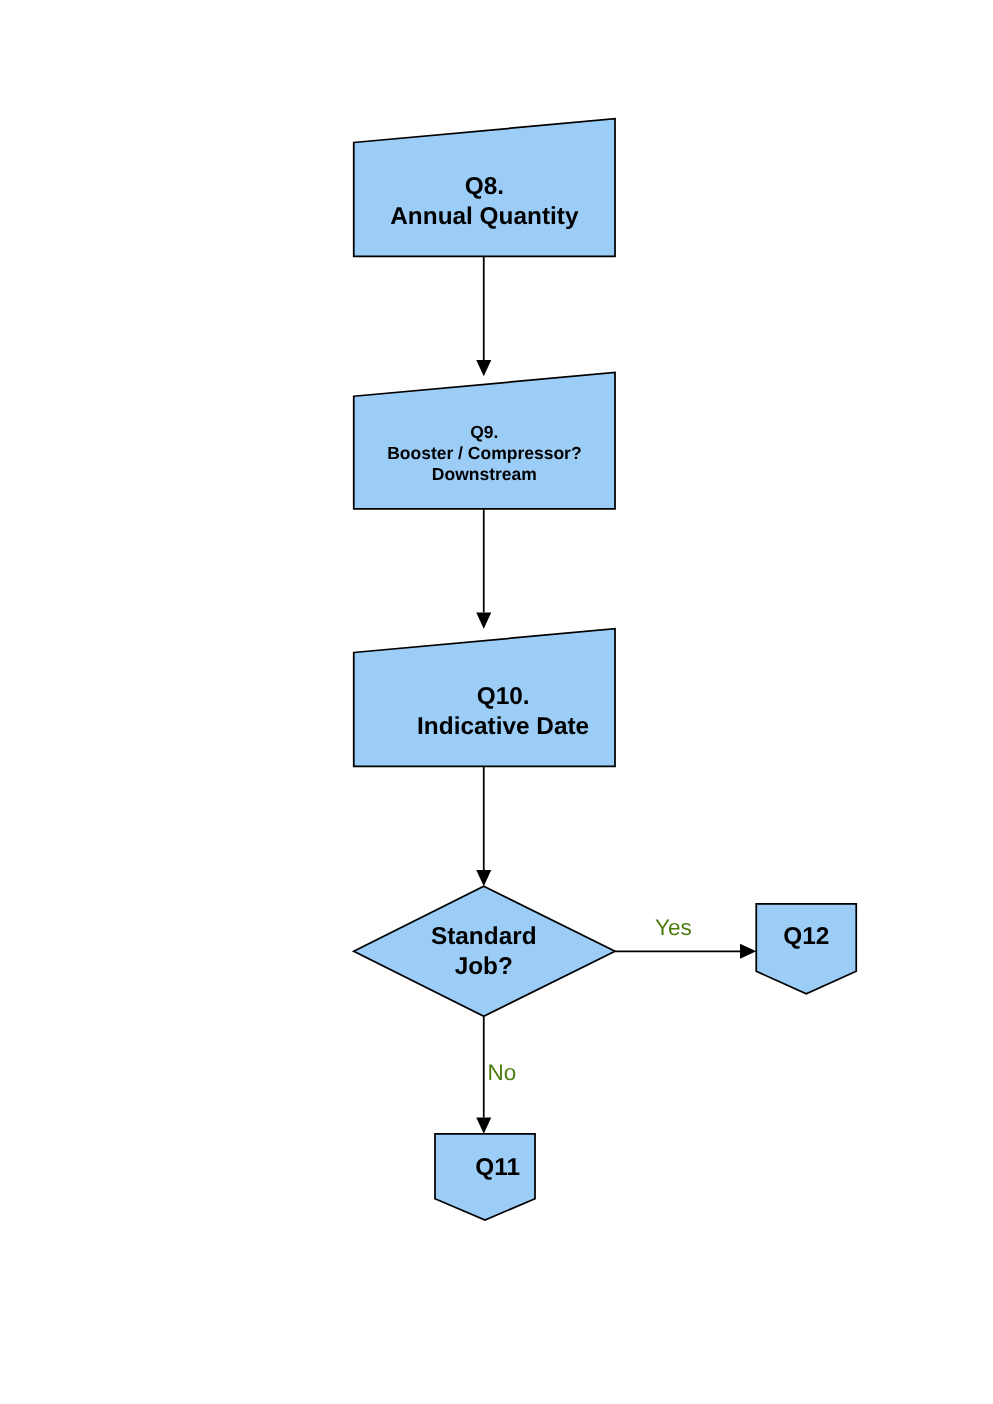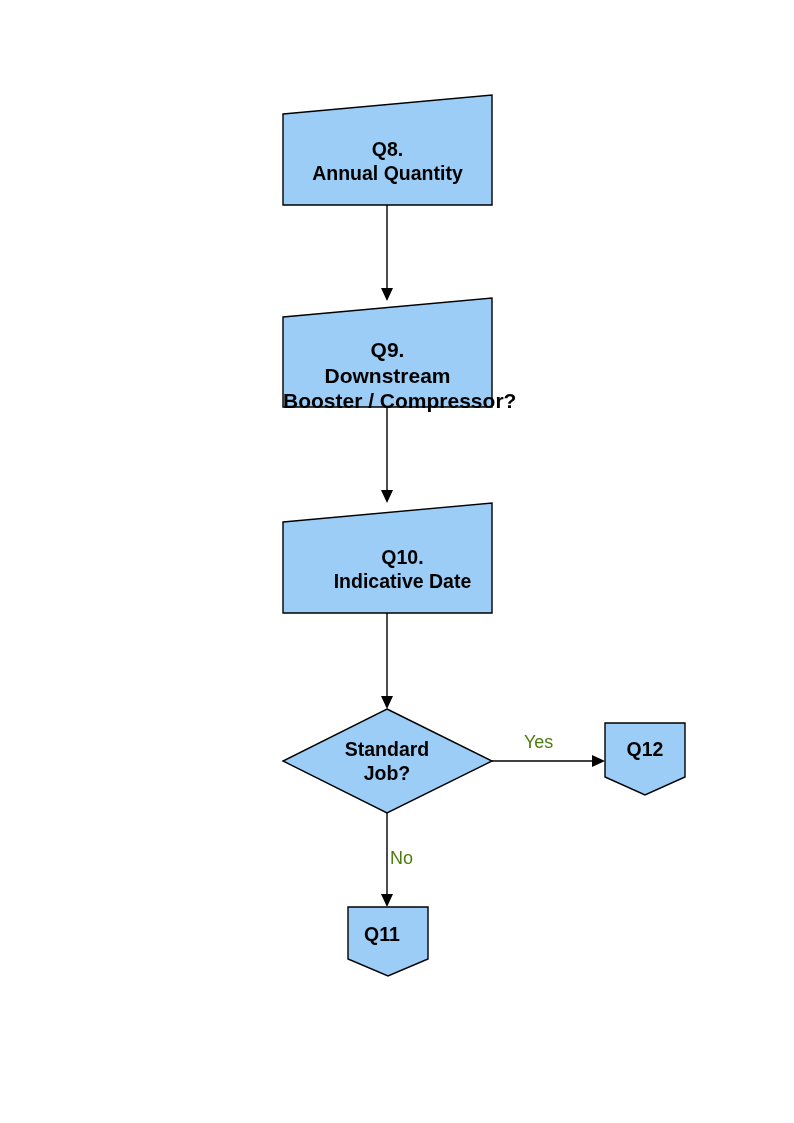--- a/index.html
+++ b/index.html
@@ -45,21 +45,21 @@
   .node-label {
     position: absolute;
     text-align: center;
     line-height: 1.22;
     color: #000000;
     white-space: nowrap;
     pointer-events: none;
     font-weight: bold;
   }
   .label-lg { font-size: 19.5px; }
-  .label-sm { font-size: 21px; }
+  .label-sm { font-size: 14px; }
   .edge-label {
     position: absolute;
     font-size: 18px;
     color: #4d7c0f;
     white-space: nowrap;
   }
 </style>
 </head>
 <body>
 
@@ -96,39 +96,39 @@
     <polygon class="shape-fill" points="348,907 428,907 428,959 388,976 348,959"></polygon>
   </svg>
 
   <div class="node-label label-lg" style="left:283px; top:138px; width:209px;">
     <div>Q8.</div>
     <div>Annual Quantity</div>
   </div>
 
   <div class="node-label label-sm" style="left:283px; top:337px; width:209px;">
     <div>Q9.</div>
+    <div>Booster / Compressor?</div>
     <div>Downstream</div>
-    <div>Booster / Compressor?</div>
   </div>
 
   <div class="node-label label-lg" style="left:283px; top:546px; width:239px;">
     <div>Q10.</div>
     <div>Indicative Date</div>
   </div>
 
   <div class="node-label label-lg" style="left:287px; top:738px; width:200px;">
     <div>Standard</div>
     <div>Job?</div>
   </div>
 
   <div class="node-label label-lg" style="left:605px; top:738px; width:80px;">
     <div>Q12</div>
   </div>
 
-  <div class="node-label label-lg" style="left:348px; top:923px; width:68px;">
+  <div class="node-label label-lg" style="left:348px; top:923px; width:68px;text-align:right;">
     <div>Q11</div>
   </div>
 
   <div class="edge-label" style="left:524px; top:732px;">Yes</div>
 
   <div class="edge-label" style="left:390px; top:848px;">No</div>
 
 </div>
 
 </body></html>

